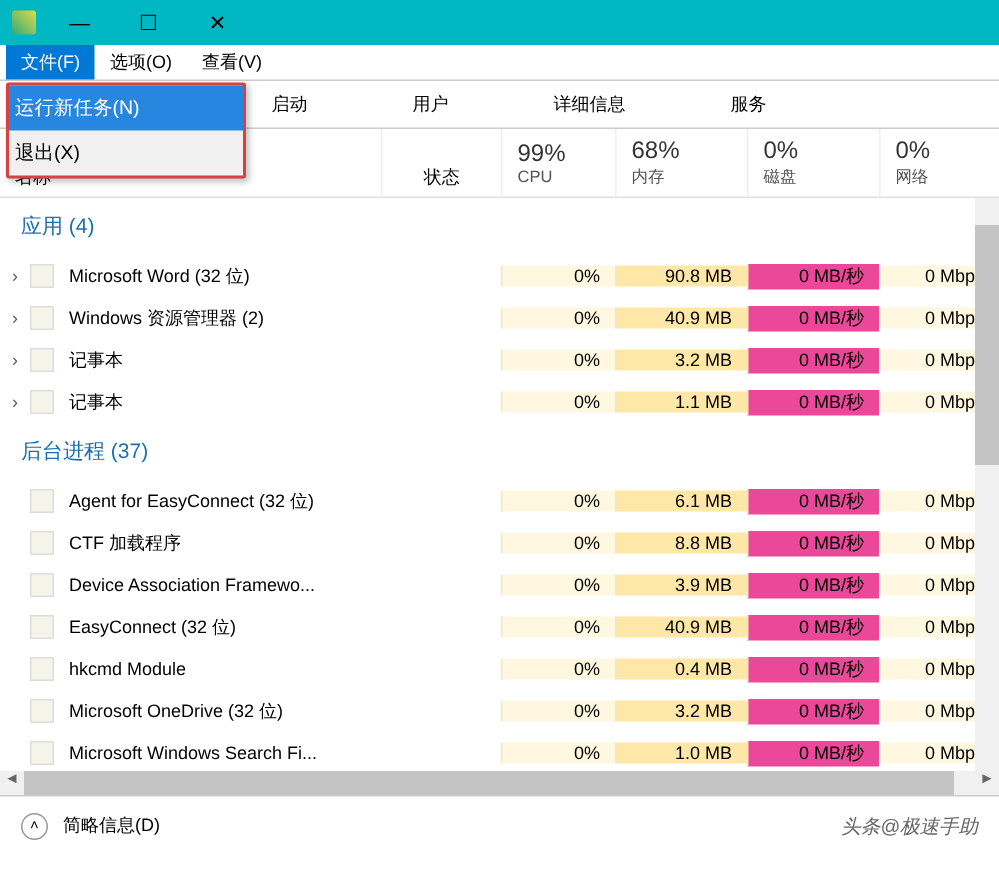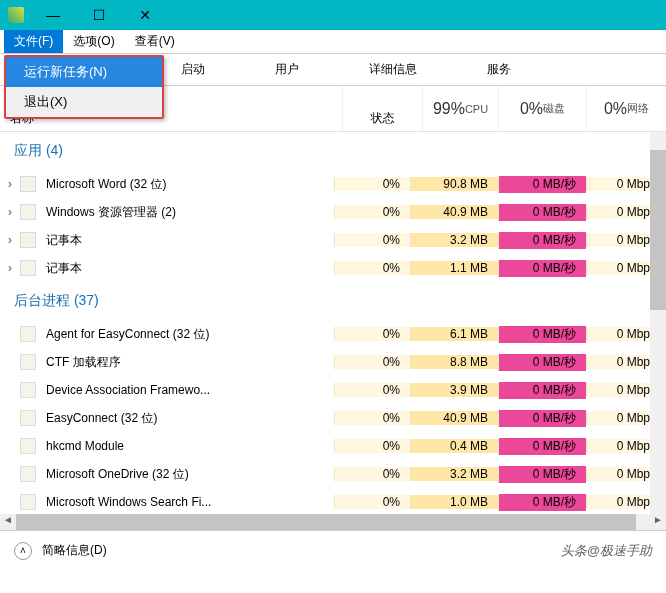--- a/index.html
+++ b/index.html
@@ -5,28 +5,28 @@
 * { margin: 0; padding: 0; box-sizing: border-box; font-family: "Microsoft YaHei", "Segoe UI", sans-serif; }
 body { width: 666px; height: 593px; background: #fff; font-size: 12px; overflow: hidden; }
 .titlebar { background: #00b7c3; height: 30px; display: flex; align-items: center; padding-left: 8px; }
 .titlebar .icon { width: 16px; height: 16px; background: linear-gradient(45deg,#3a7,#dd4); border-radius:2px; margin-right:6px; }
 .titlebar .title { color: #000; font-size: 12px; flex: 1; }
 .titlebar .btn { width: 46px; height: 30px; display: flex; align-items: center; justify-content: center; color: #000; font-size:14px; }
 .menubar { height: 24px; display: flex; align-items: center; border-bottom: 1px solid #ccc; padding-left: 4px; }
 .menubar .item { padding: 3px 10px; cursor: default; }
 .menubar .item.active { background: #0078d7; color: #fff; }
 .dropdown { position: absolute; top: 55px; left: 4px; width: 160px; background: #f0f0f0; border: 2px solid #d94040; border-radius: 2px; box-shadow: 2px 2px 4px rgba(0,0,0,0.25); z-index: 10; }
-.dropdown .ditem { padding: 6px 18px; font-size: 13px; }
+.dropdown .ditem { padding: 6px 4px; font-size: 13px; }
 .dropdown .ditem.hl { background: #2686e0; color: #fff; }
 .tabs { height: 32px; display: flex; align-items: flex-end; border-bottom: 1px solid #ccc; padding-left: 170px; gap: 48px; }
 .tabs .tab { padding: 6px 10px; font-size: 12px; border: 1px solid transparent; }
 .headerrow { display: flex; height: 46px; border-bottom: 1px solid #e0e0e0; }
 .headerrow .namecol { flex: 1; display: flex; align-items: flex-end; padding: 4px 10px; }
 .headerrow .statcol { width: 80px; text-align: center; display:flex; align-items:flex-end; justify-content:center; padding-bottom:4px; border-left:1px solid #eee; }
-.headerrow .col { display: flex; flex-direction: row; align-items: center; justify-content: center; padding: 4px 10px; border-left: 1px solid #eee; }
+.headerrow .col { display: flex; flex-direction: column; align-items: flex-start; justify-content: center; padding: 4px 10px; border-left: 1px solid #eee; }
 .headerrow .c1 { width: 76px; } .headerrow .c2 { width: 88px; } .headerrow .c3 { width: 88px; } .headerrow .c4 { width: 80px; }
 .headerrow .pct { font-size: 16px; color: #333; }
 .headerrow .lbl { font-size: 11px; color: #555; }
 .list { height: 382px; overflow: hidden; position: relative; }
 .section { padding: 10px 14px; color: #1a6fb0; font-size: 14px; }
 .row { display: flex; align-items: center; height: 28px; font-size: 12px; }
 .row .exp { width: 20px; text-align: center; color: #555; }
 .row .ico { width: 16px; height: 16px; background: #f4f4e8; border: 1px solid #ddd; margin-right: 8px; }
 .row .nm { flex: 1; padding-left: 2px; white-space: nowrap; overflow: hidden; text-overflow: ellipsis; }
 .row .cell { text-align: right; padding-right: 10px; border-left: 1px solid #f2e6c8; }
@@ -72,20 +72,24 @@
   <div class="tab">服务</div>
 </div>
 
 <div class="headerrow">
   <div class="namecol">名称</div>
   <div class="statcol">状态</div>
   <div class="col c1">
     <div class="pct">99%</div>
     <div class="lbl">CPU</div>
   </div>
+  <div class="col c2">
+    <div class="pct">68%</div>
+    <div class="lbl">内存</div>
+  </div>
   <div class="col c3">
     <div class="pct">0%</div>
     <div class="lbl">磁盘</div>
   </div>
   <div class="col c4">
     <div class="pct">0%</div>
     <div class="lbl">网络</div>
   </div>
 </div>
 

